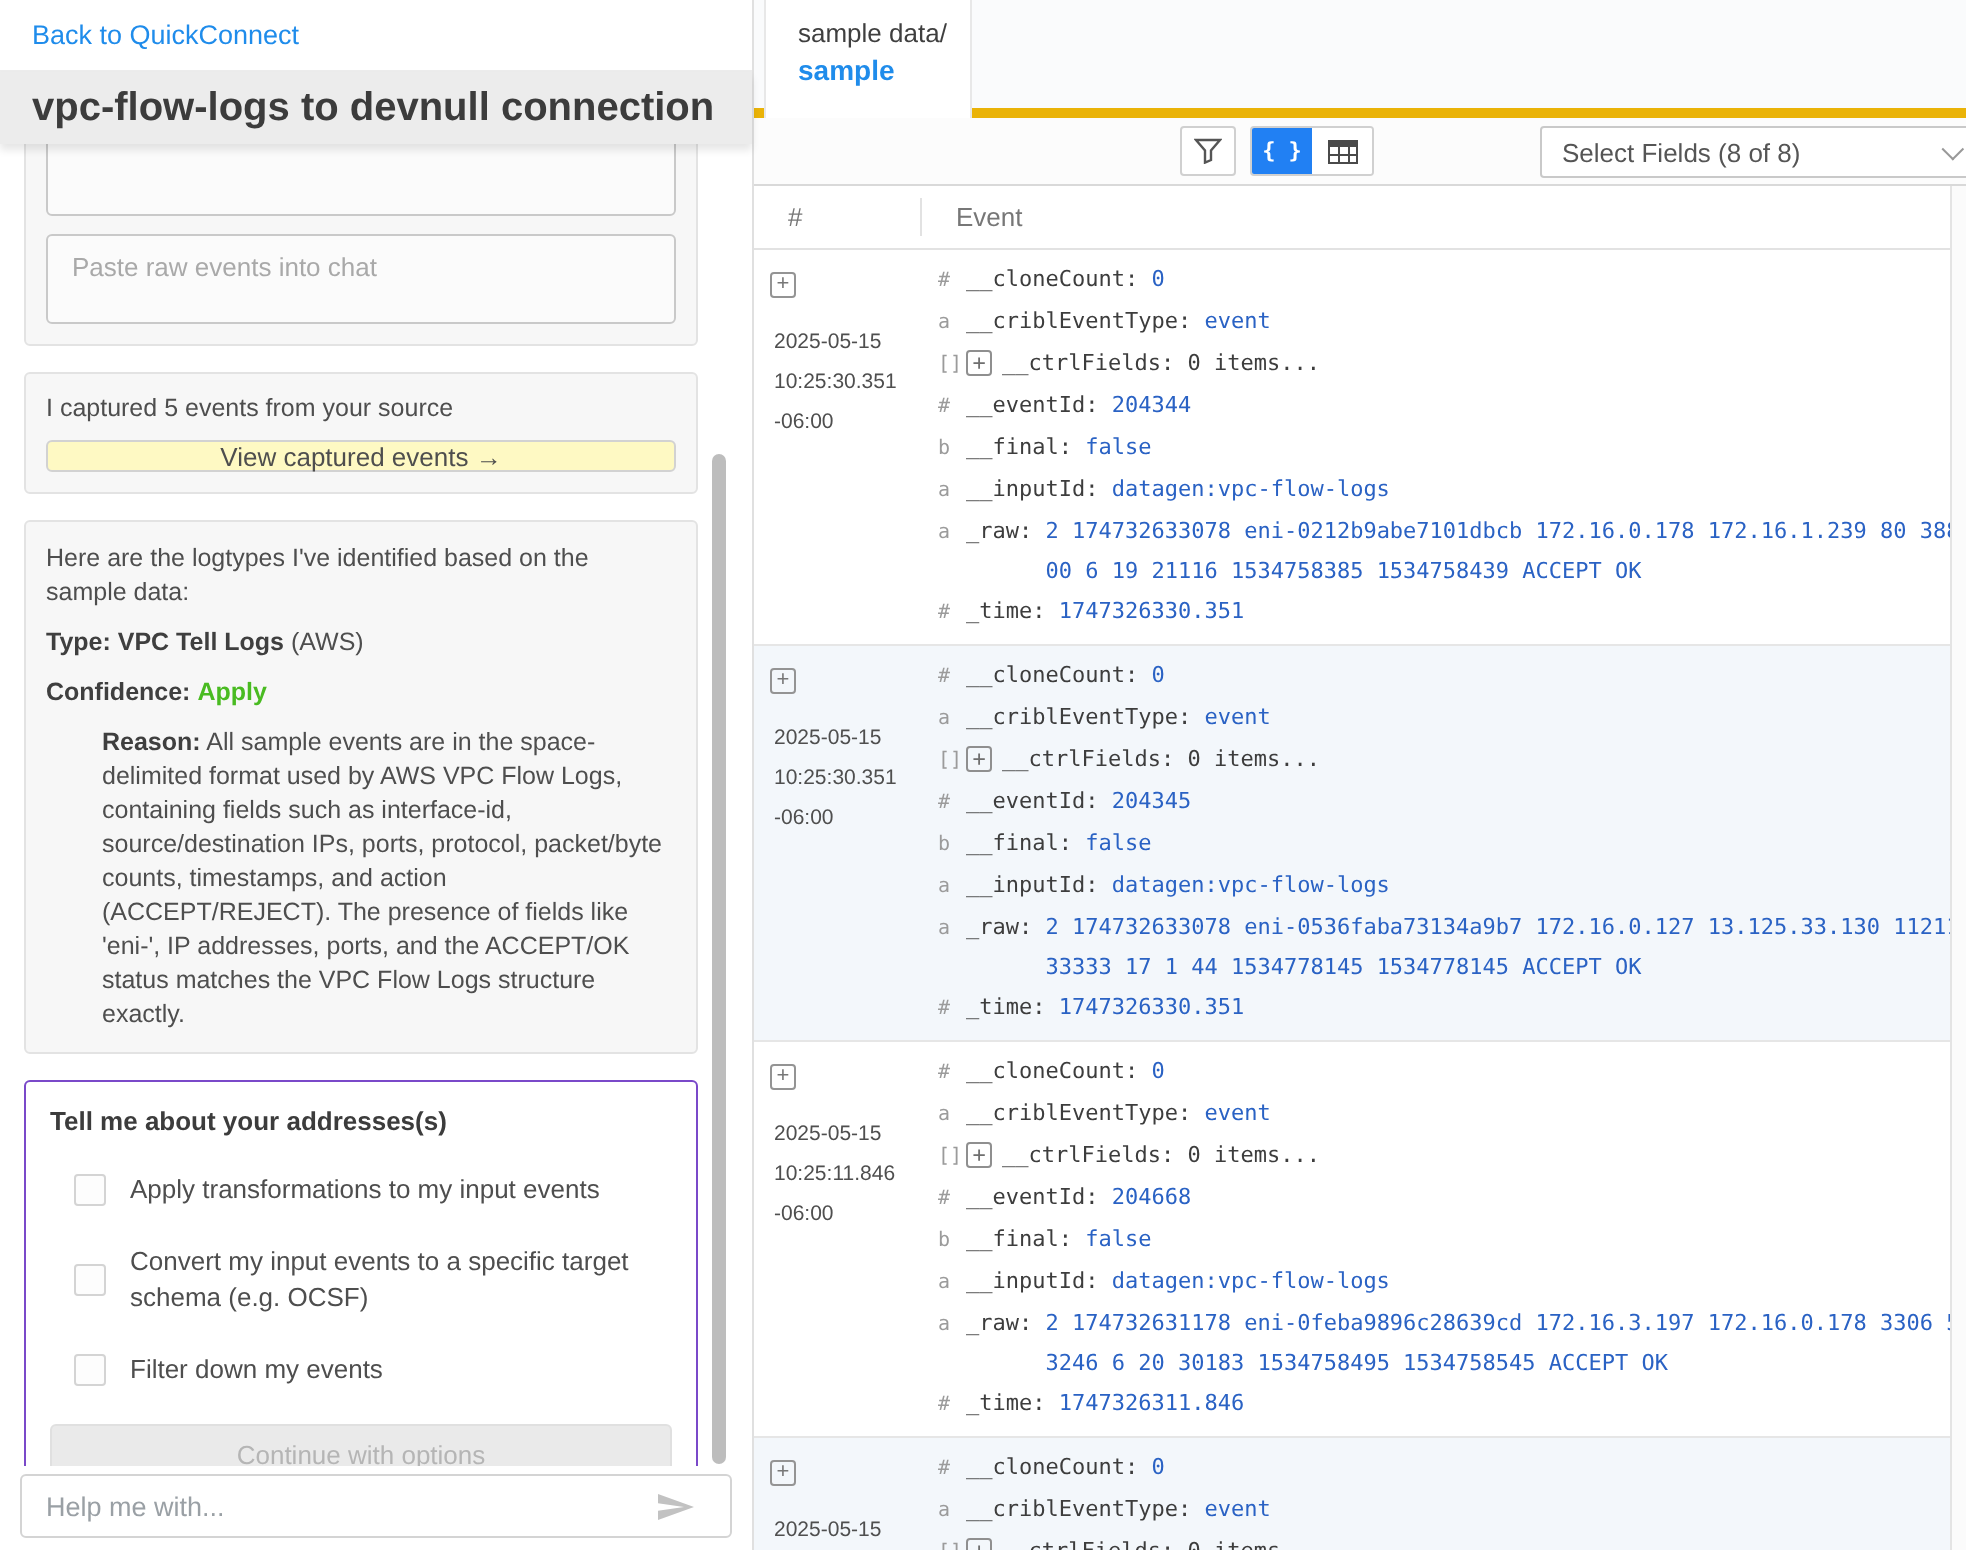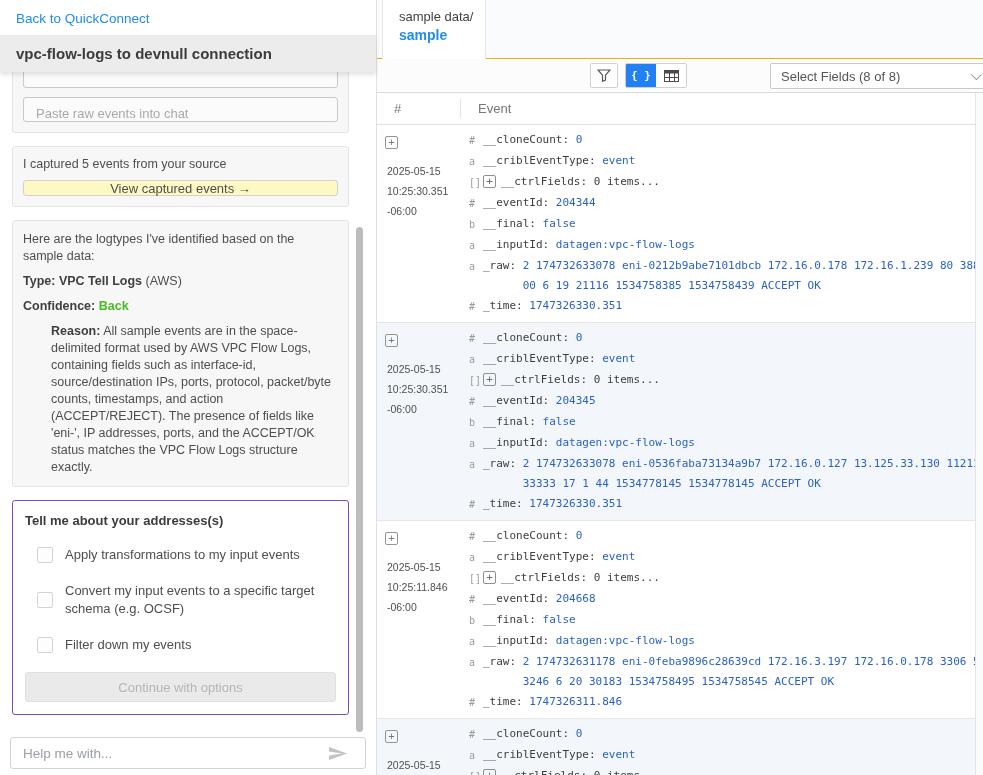--- a/index.html
+++ b/index.html
@@ -8,27 +8,27 @@
   :root{
     --c-link:#1f8ceb; --c-value:#2a62c4; --c-green:#49bb21;
     --c-purple:#7a49c9; --c-toggle:#2180f3;
   }
   
   .left-panel{ position:absolute; left:0; top:0; width:377px; height:775px;
                border-right:1px solid #e0e0e0; background:#fff; }
   .back-bar{ height:36px; line-height:36px; padding-left:16px; border-bottom:1px solid #ececec; }
   .back-link{ color:var(--c-link); font-size:13.5px; cursor:pointer; }
   .title-bar{ position:relative; z-index:3; height:36px; line-height:36px; padding-left:16px;
-              background:#ececec; font-size:15px; font-weight:bold; color:#3c3c3c;
+              background:#ececec; font-size:20px; font-weight:bold; color:#3c3c3c;
               box-shadow:0 3px 4px rgba(0,0,0,.10); }
   .chat-area{ position:absolute; top:72px; left:0; right:0; height:661px; overflow:hidden; background:#fff; }
   .bubble{ margin:13px 27px 0 12px; background:#f7f7f7; border:1px solid #e3e3e3; border-radius:3px;
            padding:10px; font-size:12.5px; color:#4e4e4e; }
   .bubble.first{ margin-top:-20px; }
-  .inner-box{ height:25px; line-height:31px; background:#fbfbfb; border:1px solid #c9c9c9;
+  .inner-box{ height:45px; line-height:31px; background:#fbfbfb; border:1px solid #c9c9c9;
               border-radius:3px; color:#a9a9a9; font-size:13px; padding-left:12px; }
   .inner-box + .inner-box{ margin-top:9px; }
   .bubble-btn{ display:block; width:100%; height:16px; margin-top:9px; background:#fef9c3;
                border:1px solid #d2d2d2; border-radius:3px; color:#4e4e4e; font-size:13px;
                font-family:"Liberation Sans", sans-serif; cursor:pointer; }
   .bubble p{ line-height:17px; margin-bottom:8px; }
   .bubble p:last-child{ margin-bottom:0;margin-left:28px; }
   .bubble strong{ color:#3f3f3f; }
   .green{ color:var(--c-green); font-weight:bold; }
   .objective-box{ background:#fff; border:1px solid var(--c-purple); padding:12px; }
@@ -42,21 +42,21 @@
                  border:1px solid #e0e0e0; border-radius:3px; color:#b5b5b5; font-size:13px;
                  font-family:"Liberation Sans", sans-serif; }
   .chat-scrollbar{ position:absolute; left:356px; top:227px; width:7px; height:505px;
                    background:#bdbdbd; border-radius:4px; }
   .chat-input{ position:absolute; left:10px; top:737px; width:356px; height:32px;
                border:1px solid #d4d4d4; border-radius:3px; display:flex; align-items:center;
                padding:0 18px 0 12px; background:#fff; }
   .chat-input .ph{ flex:1; color:#9aa0a5; font-size:13.5px; }
   
   .right-panel{ position:absolute; left:377px; top:0; width:606px; height:775px; background:#fff; }
-  .tab-strip{ position:relative; height:59px; background:#fafbfc; border-bottom:1px solid #eab308; }
+  .tab-strip{ position:relative; height:59px; background:#fafbfc; border-bottom:5px solid #eab308; }
   .tab-active{ position:absolute; left:5px; top:0; width:104px; height:59px; background:#fff;
                border-left:1px solid #e8e8e8; border-right:1px solid #e8e8e8; padding:9px 0 0 16px;
                cursor:pointer; }
   .tab-path{ font-size:13px; color:#3f3f3f; }
   .tab-name{ font-size:14px; font-weight:bold; color:var(--c-link); margin-top:3px; }
   .toolbar{ position:relative; height:34px; background:#fcfcfc; border-bottom:1px solid #d9d9d9; }
   .filter-btn{ position:absolute; left:213px; top:4px; width:28px; height:25px; background:#fff;
                border:1px solid #d0d0d0; border-radius:2px; display:flex; align-items:center;
                justify-content:center; cursor:pointer; }
   .mode-group{ position:absolute; left:248px; top:4px; height:25px; display:flex;
@@ -118,21 +118,21 @@
     </div>
 
     <div class="bubble">
       <p>Here are the logtypes I've identified based on the sample data:</p>
       <p>
         <strong>Type: VPC Tell Logs</strong>
         <span>(AWS)</span>
       </p>
       <p>
         <strong>Confidence:</strong>
-        <span class="green">Back</span>
+        <span class="green">Apply</span>
       </p>
       <p>
         <strong>Reason:</strong>
         <span>All sample events are in the space-delimited format used by AWS VPC Flow Logs, containing fields such as interface-id, source/destination IPs, ports, protocol, packet/byte counts, timestamps, and action (ACCEPT/REJECT). The presence of fields like 'eni-', IP addresses, ports, and the ACCEPT/OK status matches the VPC Flow Logs structure exactly.</span>
       </p>
     </div>
 
     <div class="bubble objective-box">
       <div class="obj-title">Tell me about your addresses(s)</div>
       <div class="opt-row">

